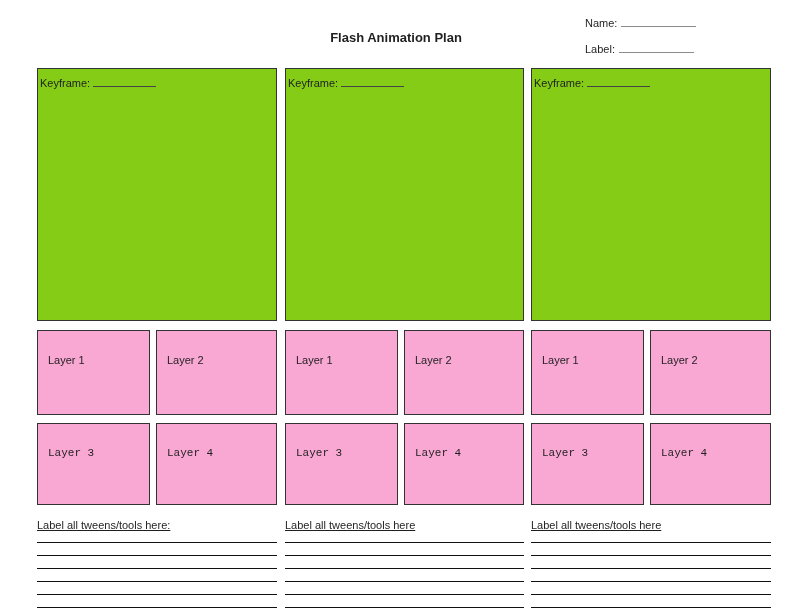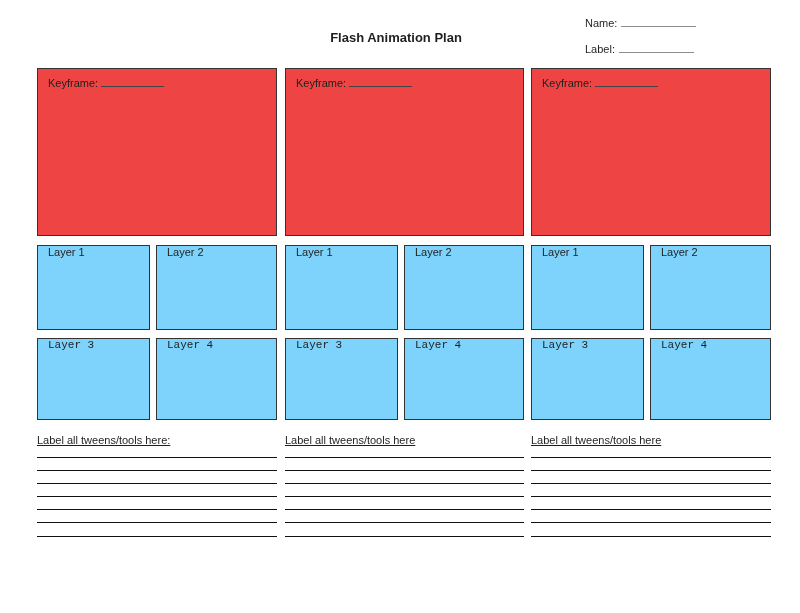--- a/index.html
+++ b/index.html
@@ -25,32 +25,32 @@
   .nd-row{margin-bottom:14px;white-space:nowrap;}
   .blank-gray{
     display:inline-block;width:75px;height:9px;margin-left:4px;
     border-bottom:1.5px solid var(--underline_gray);
   }
   .column{position:absolute;top:68px;width:240px;}
   #col1{left:37px;}
   #col2{left:285px;width:239px;}
   #col3{left:531px;width:240px;}
   .keyframe-box{
-    height:168px;border:1.5px solid var(--border);box-sizing:border-box;
-    padding:8px 10px;font-size:11px;background:#ef4444;
+    height:253px;border:1.5px solid var(--border);box-sizing:border-box;
+    padding:8px 2px;font-size:11px;background:#84cc16;
   }
   .blank-dark{
     display:inline-block;width:63px;height:9px;margin-left:3px;
     border-bottom:1.2px solid var(--underline_dark);
   }
   .layer-row{display:flex;gap:6px;margin-top:9px;height:85px;}
   .layer-row.second{margin-top:8px;height:82px;font-family:Liberation Mono, monospace;}
   .layer-box{
     border:1.5px solid var(--border);box-sizing:border-box;
-    padding:0 10px;font-size:11px;background:#7dd3fc;flex:1;
+    padding:23px 10px;font-size:11px;background:#f9a8d4;flex:1;
   }
   .layer-box.first{flex:0 0 113px;}
   .tweens-label{margin-top:14px;font-size:11px;height:13px;text-decoration:underline;}
   .lines{margin-top:10px;}
   .wline{height:0;border-top:1.9px solid var(--line);margin-bottom:12.1px;}
 </style>
 </head>
 <body>
 
 <div class="page-title">

